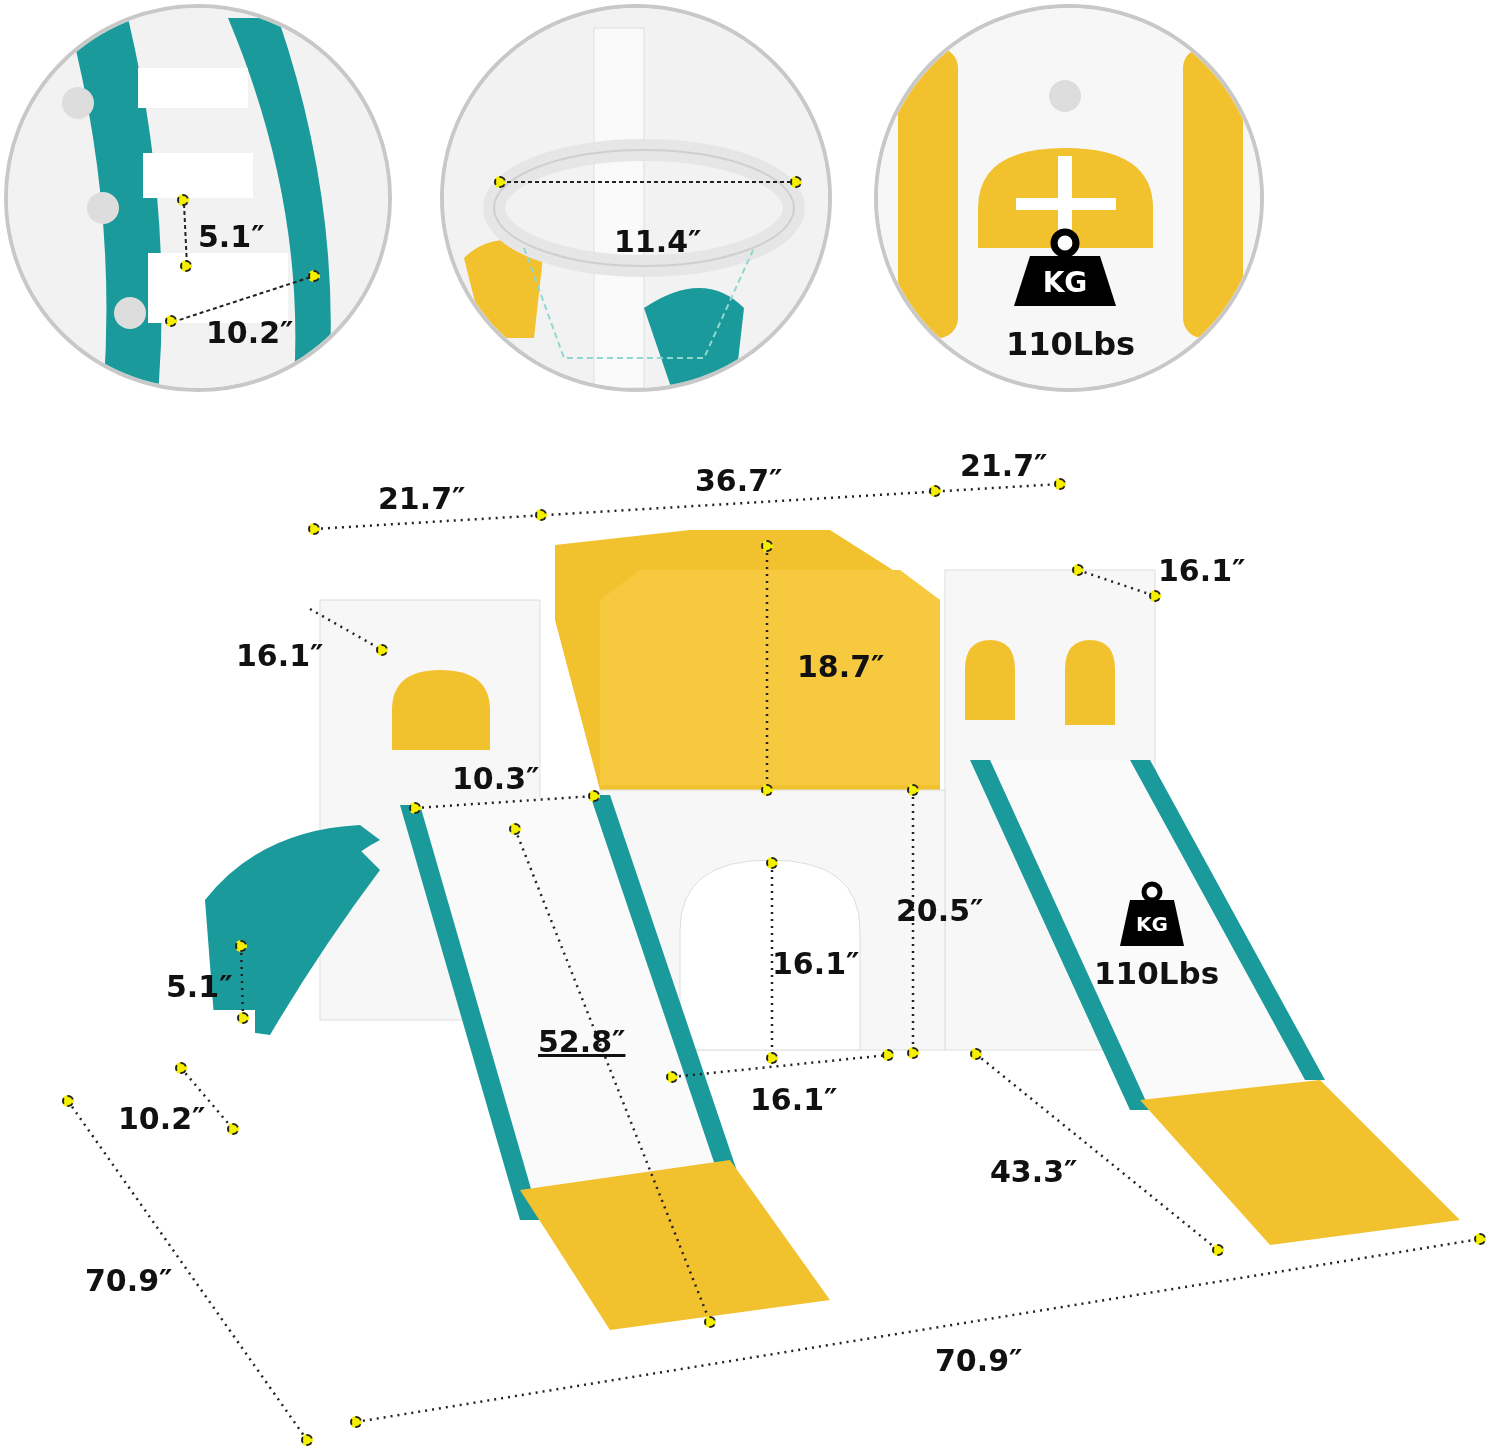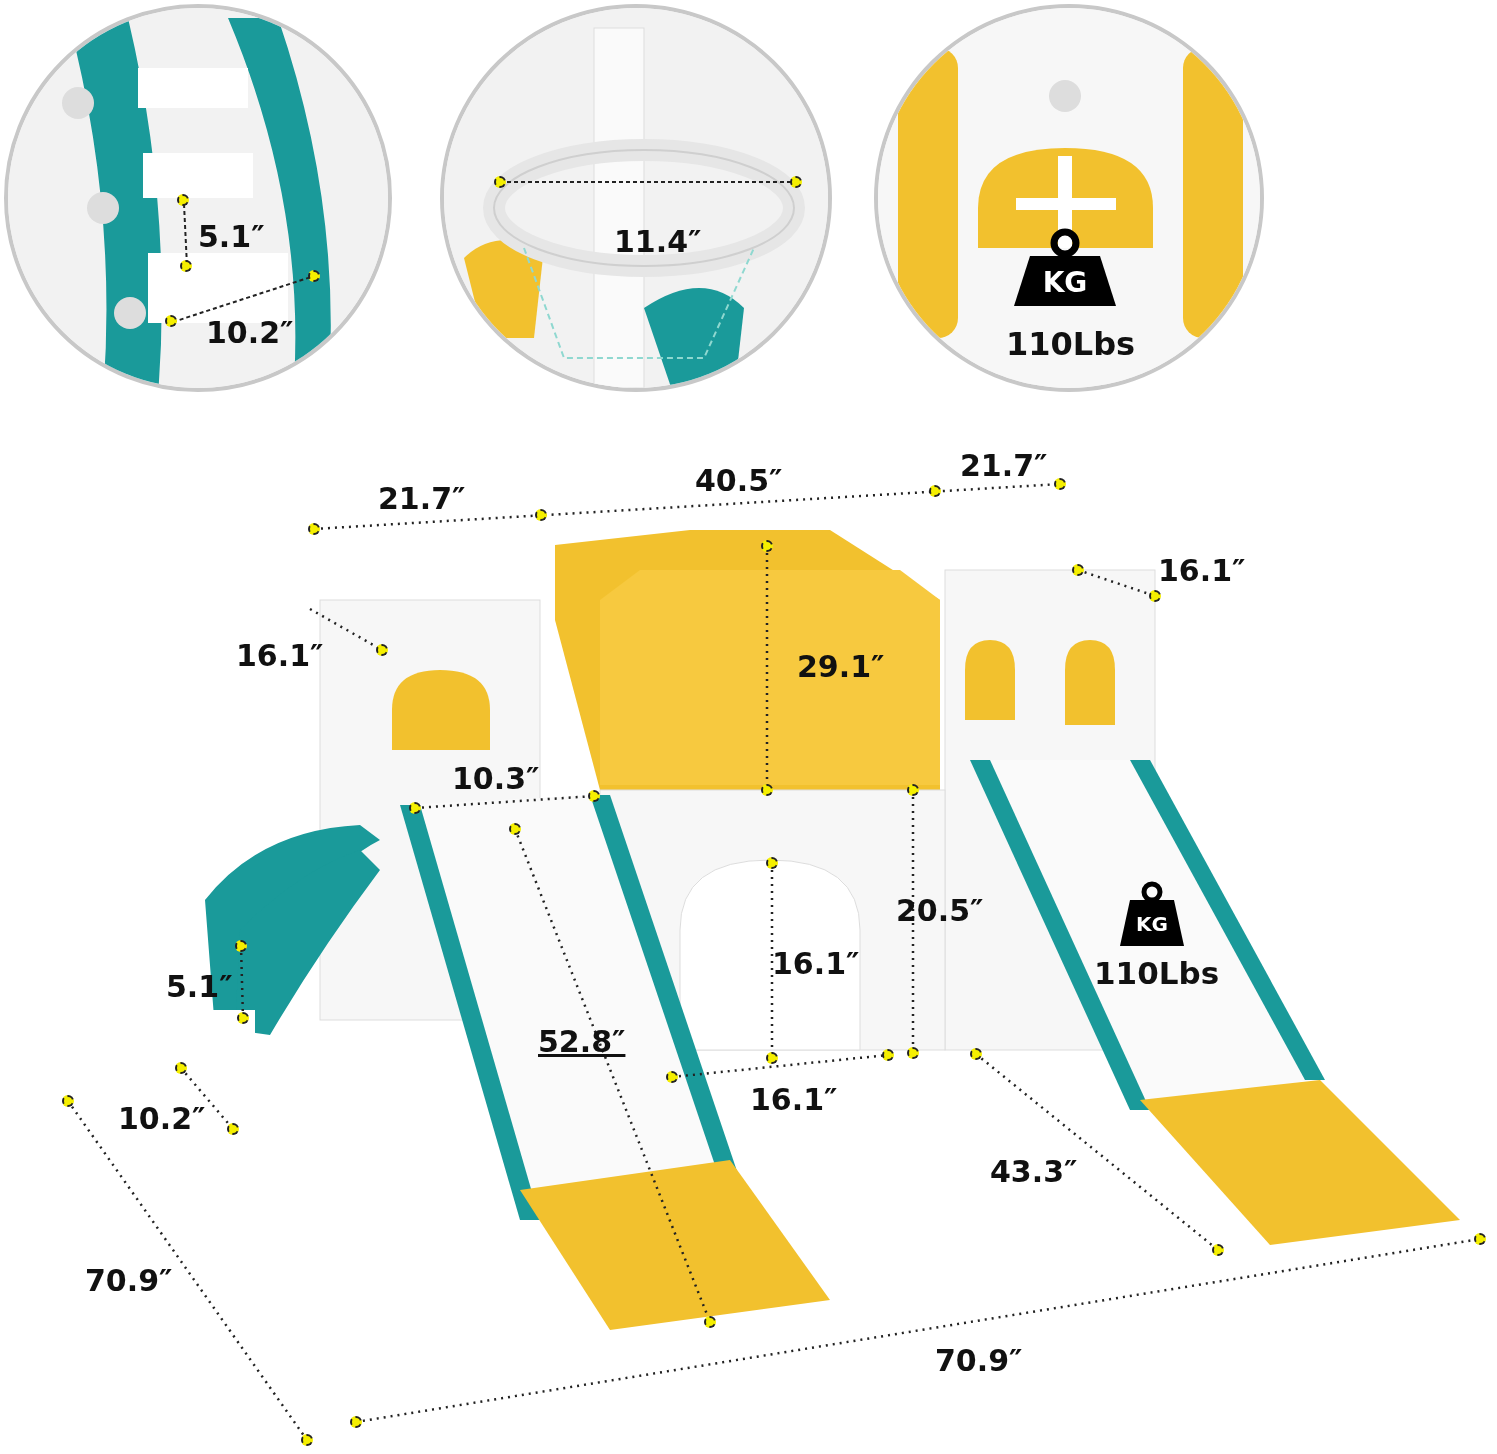--- a/index.html
+++ b/index.html
@@ -142,25 +142,25 @@
   <div class="dot" style="left:710px;top:1322px;"></div>
   <div class="dot" style="left:976px;top:1054px;"></div>
   <div class="dot" style="left:1218px;top:1250px;"></div>
   <div class="dot" style="left:68px;top:1101px;"></div>
   <div class="dot" style="left:307px;top:1440px;"></div>
   <div class="dot" style="left:356px;top:1422px;"></div>
   <div class="dot" style="left:1480px;top:1239px;"></div>
 </div>
 
 <div class="lbl" style="left:378px;top:484px;">21.7″</div>
-<div class="lbl" style="left:695px;top:466px;">40.5″</div>
+<div class="lbl" style="left:695px;top:466px;">36.7″</div>
 <div class="lbl" style="left:960px;top:451px;">21.7″</div>
 <div class="lbl" style="left:236px;top:641px;">16.1″</div>
 <div class="lbl" style="left:1158px;top:556px;">16.1″</div>
-<div class="lbl" style="left:797px;top:652px;">29.1″</div>
+<div class="lbl" style="left:797px;top:652px;">18.7″</div>
 <div class="lbl" style="left:452px;top:764px;">10.3″</div>
 <div class="lbl" style="left:896px;top:896px;">20.5″</div>
 <div class="lbl" style="left:772px;top:949px;">16.1″</div>
 <div class="lbl" style="left:750px;top:1085px;">16.1″</div>
 <div class="lbl" style="left:166px;top:972px;">5.1″</div>
 <div class="lbl" style="left:118px;top:1104px;">10.2″</div>
 <div class="lbl" style="left:538px;top:1027px;text-decoration:underline;">52.8″</div>
 <div class="lbl" style="left:990px;top:1157px;">43.3″</div>
 <div class="lbl" style="left:85px;top:1266px;">70.9″</div>
 <div class="lbl" style="left:935px;top:1346px;">70.9″</div>

